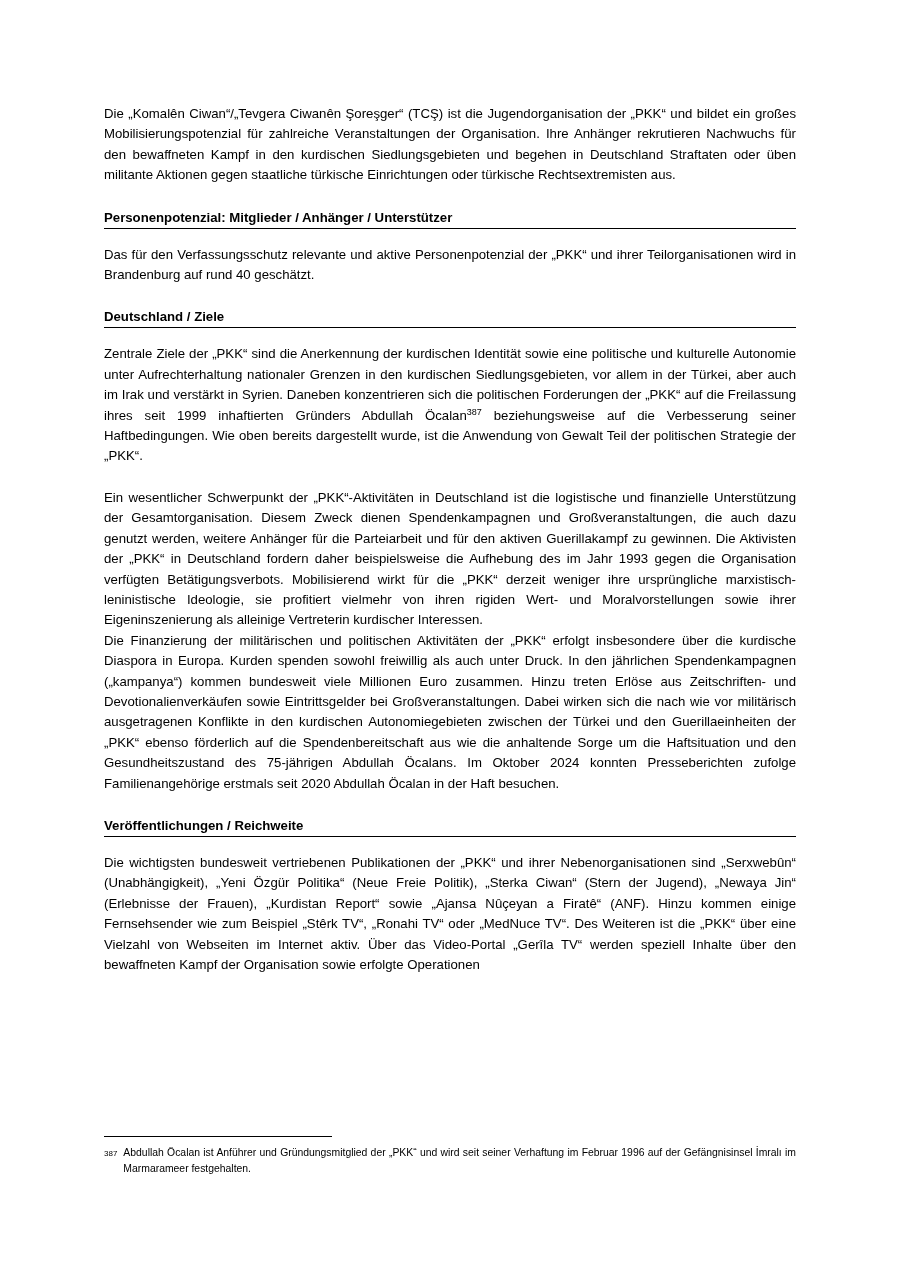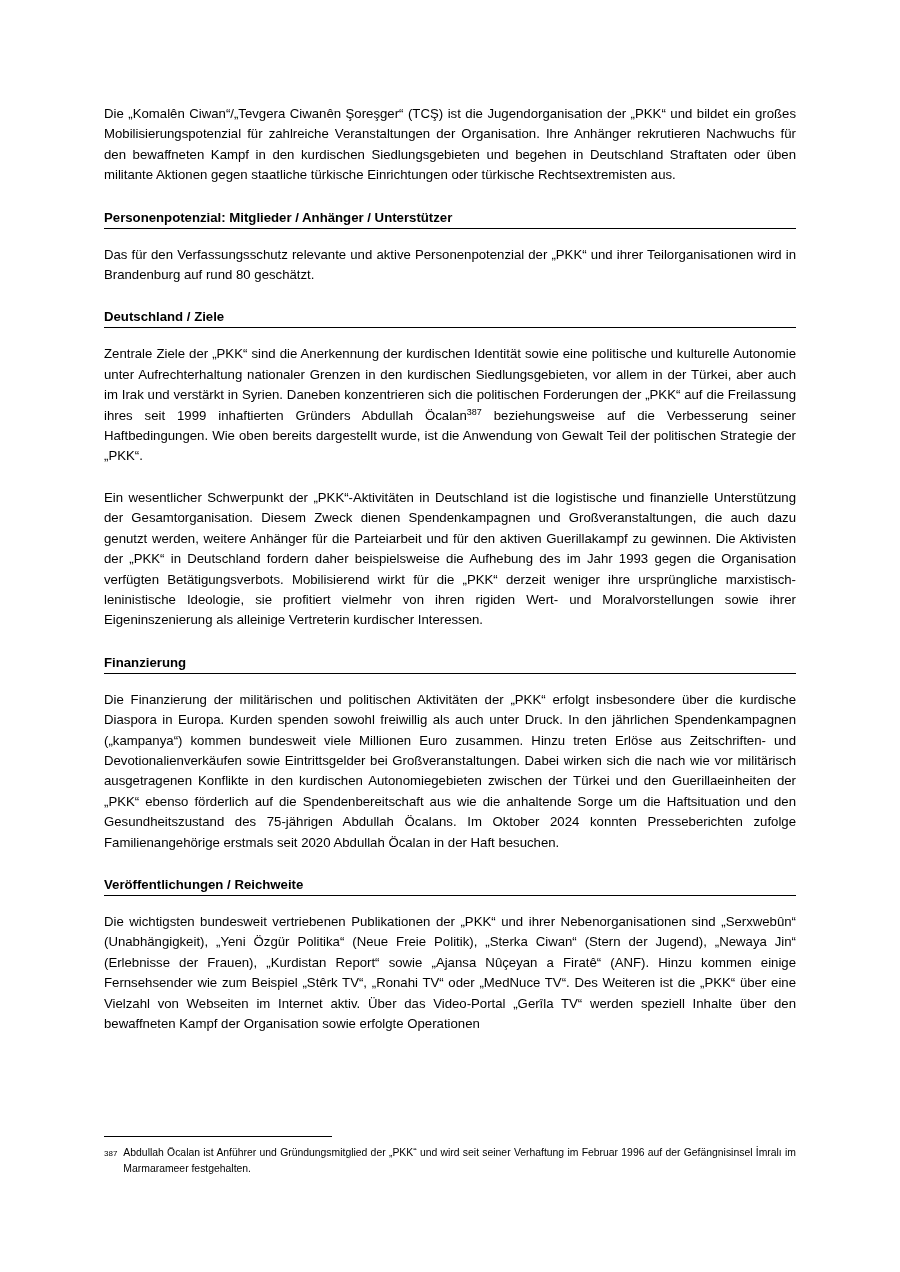--- a/index.html
+++ b/index.html
@@ -91,35 +91,32 @@
 
 <div class="page">
   <div class="content">
 
     <p class="body-par">Die „Komalên Ciwan“/„Tevgera Ciwanên Şoreşger“ (TCŞ) ist die Jugendorganisation der „PKK“ und bildet ein großes Mobilisierungspotenzial für zahlreiche Veranstaltungen der Organisation. Ihre Anhänger rekrutieren Nachwuchs für den bewaffneten Kampf in den kurdischen Siedlungsgebieten und begehen in Deutschland Straftaten oder üben militante Aktionen gegen staatliche türkische Einrichtungen oder türkische Rechtsextremisten aus.</p>
 
     <div class="heading-block">
       <h2 class="heading">Personenpotenzial: Mitglieder / Anhänger / Unterstützer</h2>
     </div>
 
-    <p class="body-par">Das für den Verfassungsschutz relevante und aktive Personenpotenzial der „PKK“ und ihrer Teilorganisationen wird in Brandenburg auf rund 80 geschätzt.</p>
+    <p class="body-par">Das für den Verfassungsschutz relevante und aktive Personenpotenzial der „PKK“ und ihrer Teilorganisationen wird in Brandenburg auf rund 40 geschätzt.</p>
 
     <div class="heading-block">
       <h2 class="heading">Deutschland / Ziele</h2>
     </div>
 
     <p class="body-par"><span>Zentrale Ziele der „PKK“ sind die Anerkennung der kurdischen Identität sowie eine politische und kulturelle Autonomie unter Aufrechterhaltung nationaler Grenzen in den kurdischen Siedlungsgebieten, vor allem in der Türkei, aber auch im Irak und verstärkt in Syrien. Daneben konzentrieren sich die politischen Forderungen der „PKK“ auf die Freilassung ihres seit 1999 inhaftierten Gründers Abdullah Öcalan</span><sup>387</sup><span> beziehungsweise auf die Verbesserung seiner Haftbedingungen. Wie oben bereits dargestellt wurde, ist die Anwendung von Gewalt Teil der politischen Strategie der „PKK“.</span></p>
 
     <div class="par-spacer"></div>
 
     <p class="body-par">Ein wesentlicher Schwerpunkt der „PKK“-Aktivitäten in Deutschland ist die logistische und finanzielle Unterstützung der Gesamtorganisation. Diesem Zweck dienen Spendenkampagnen und Großveranstaltungen, die auch dazu genutzt werden, weitere Anhänger für die Parteiarbeit und für den aktiven Guerillakampf zu gewinnen. Die Aktivisten der „PKK“ in Deutschland fordern daher beispielsweise die Aufhebung des im Jahr 1993 gegen die Organisation verfügten Betätigungsverbots. Mobilisierend wirkt für die „PKK“ derzeit weniger ihre ursprüngliche marxistisch-leninistische Ideologie, sie profitiert vielmehr von ihren rigiden Wert- und Moralvorstellungen sowie ihrer Eigeninszenierung als alleinige Vertreterin kurdischer Interessen.</p>
 
-    <div class="heading-block">
-      <h2 class="heading">Finanzierung</h2>
-    </div>
 
     <p class="body-par">Die Finanzierung der militärischen und politischen Aktivitäten der „PKK“ erfolgt insbesondere über die kurdische Diaspora in Europa. Kurden spenden sowohl freiwillig als auch unter Druck. In den jährlichen Spendenkampagnen („kampanya“) kommen bundesweit viele Millionen Euro zusammen. Hinzu treten Erlöse aus Zeitschriften- und Devotionalienverkäufen sowie Eintrittsgelder bei Großveranstaltungen. Dabei wirken sich die nach wie vor militärisch ausgetragenen Konflikte in den kurdischen Autonomiegebieten zwischen der Türkei und den Guerillaeinheiten der „PKK“ ebenso förderlich auf die Spendenbereitschaft aus wie die anhaltende Sorge um die Haftsituation und den Gesundheitszustand des 75-jährigen Abdullah Öcalans. Im Oktober 2024 konnten Presseberichten zufolge Familienangehörige erstmals seit 2020 Abdullah Öcalan in der Haft besuchen.</p>
 
     <div class="heading-block">
       <h2 class="heading">Veröffentlichungen / Reichweite</h2>
     </div>
 
     <p class="body-par">Die wichtigsten bundesweit vertriebenen Publikationen der „PKK“ und ihrer Nebenorganisationen sind „Serxwebûn“ (Unabhängigkeit), „Yeni Özgür Politika“ (Neue Freie Politik), „Sterka Ciwan“ (Stern der Jugend), „Newaya Jin“ (Erlebnisse der Frauen), „Kurdistan Report“ sowie „Ajansa Nûçeyan a Firatê“ (ANF). Hinzu kommen einige Fernsehsender wie zum Beispiel „Stêrk TV“, „Ronahi TV“ oder „MedNuce TV“. Des Weiteren ist die „PKK“ über eine Vielzahl von Webseiten im Internet aktiv. Über das Video-Portal „Gerîla TV“ werden speziell Inhalte über den bewaffneten Kampf der Organisation sowie erfolgte Operationen</p>
 
   </div>

